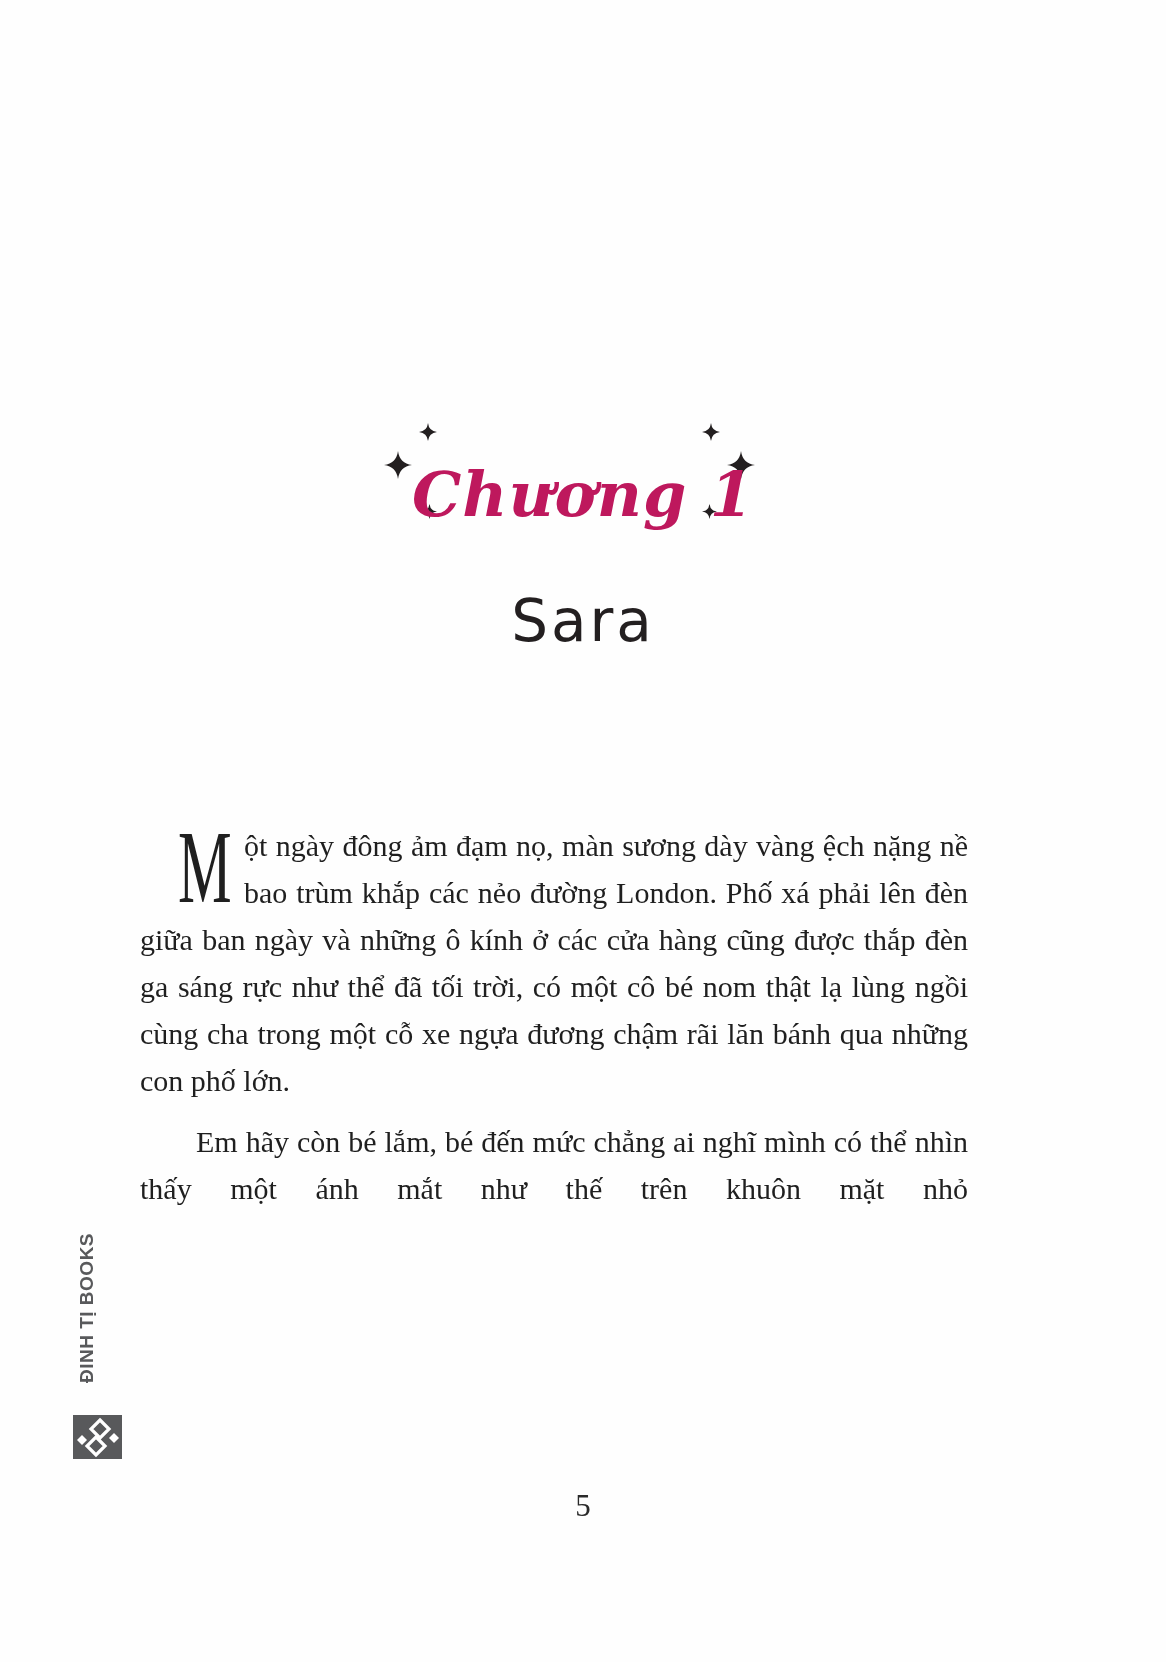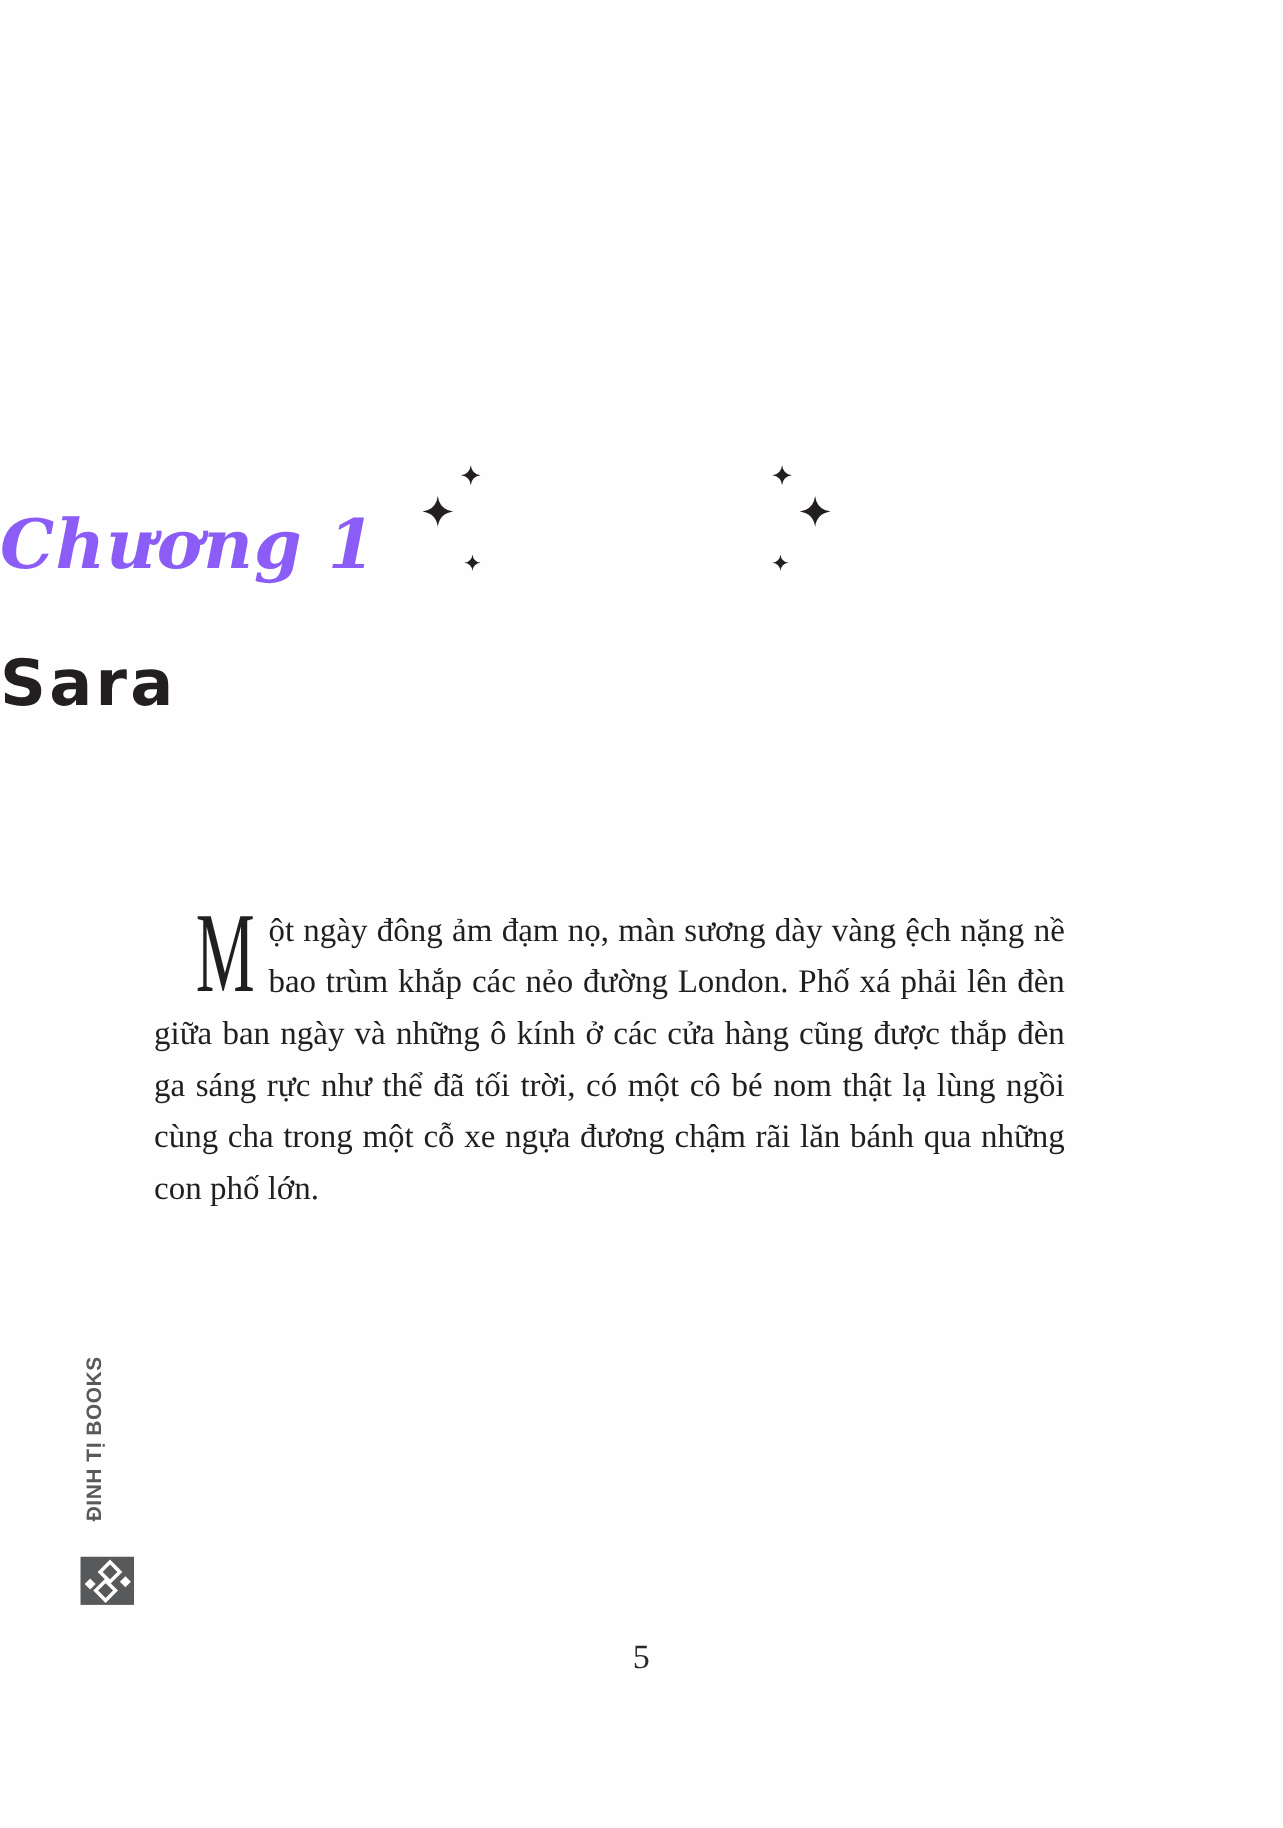--- a/index.html
+++ b/index.html
@@ -23,37 +23,37 @@
     top: 0;
     left: 0;
     width: 100%;
     height: 700px;
   }
   .chapter-label {
     position: absolute;
     top: 458px;
     left: 0;
     width: 100%;
-    text-align: left;
+    text-align: center;
     font-family: "DejaVu Serif", serif;
     font-style: italic;
     font-weight: bold;
     font-size: 62px;
     line-height: 1.2;
     letter-spacing: 1px;
-    color: #8b5cf6;
+    color: #be185d;
   }
   .chapter-title {
     position: absolute;
     top: 588px;
     left: 0;
     width: 100%;
-    text-align: left;
+    text-align: center;
     font-family: "DejaVu Sans", sans-serif;
-    font-weight: bold;
+    font-weight: normal;
     font-size: 58px;
     line-height: 1.15;
     letter-spacing: 3px;
     color: #231f20;
   }
   .sparkle {
     position: absolute;
     display: block;
   }
   .sparkle svg { display: block; width: 100%; height: 100%; }
@@ -164,20 +164,21 @@
           <path fill="#231f20" d="M12 0 Q13.2 10.8 24 12 Q13.2 13.2 12 24 Q10.8 13.2 0 12 Q10.8 10.8 12 0 Z"></path>
         </svg>
     </span>
 
     <div class="chapter-label">Chương 1</div>
     <div class="chapter-title">Sara</div>
   </div>
 
   <div class="body-text">
     <p class="para"><span class="dropcap">M</span><span>ột ngày đông ảm đạm nọ, màn sương dày vàng ệch nặng nề bao trùm khắp các nẻo đường London. Phố xá phải lên đèn giữa ban ngày và những ô kính ở các cửa hàng cũng được thắp đèn ga sáng rực như thể đã tối trời, có một cô bé nom thật lạ lùng ngồi cùng cha trong một cỗ xe ngựa đương chậm rãi lăn bánh qua những con phố lớn.</span></p>
+    <p class="para indent fill-last">Em hãy còn bé lắm, bé đến mức chẳng ai nghĩ mình có thể nhìn thấy một ánh mắt như thế trên khuôn mặt nhỏ</p>
   </div>
 
   <div>
     <div class="publisher-label">ĐINH TỊ BOOKS</div>
     <span class="publisher-logo">
       <svg viewBox="0 0 49 44">
         <rect x="0" y="0" width="49" height="44" fill="#58595b"></rect>
         <path d="M27 5 L36 14 L27 23 L18 14 Z" fill="none" stroke="#ffffff" stroke-width="3.2"></path>
         <path d="M23 22 L32 31 L23 40 L14 31 Z" fill="none" stroke="#ffffff" stroke-width="3.2"></path>
         <path d="M9 20 L14 25 L9 30 L4 25 Z" fill="#ffffff"></path>

